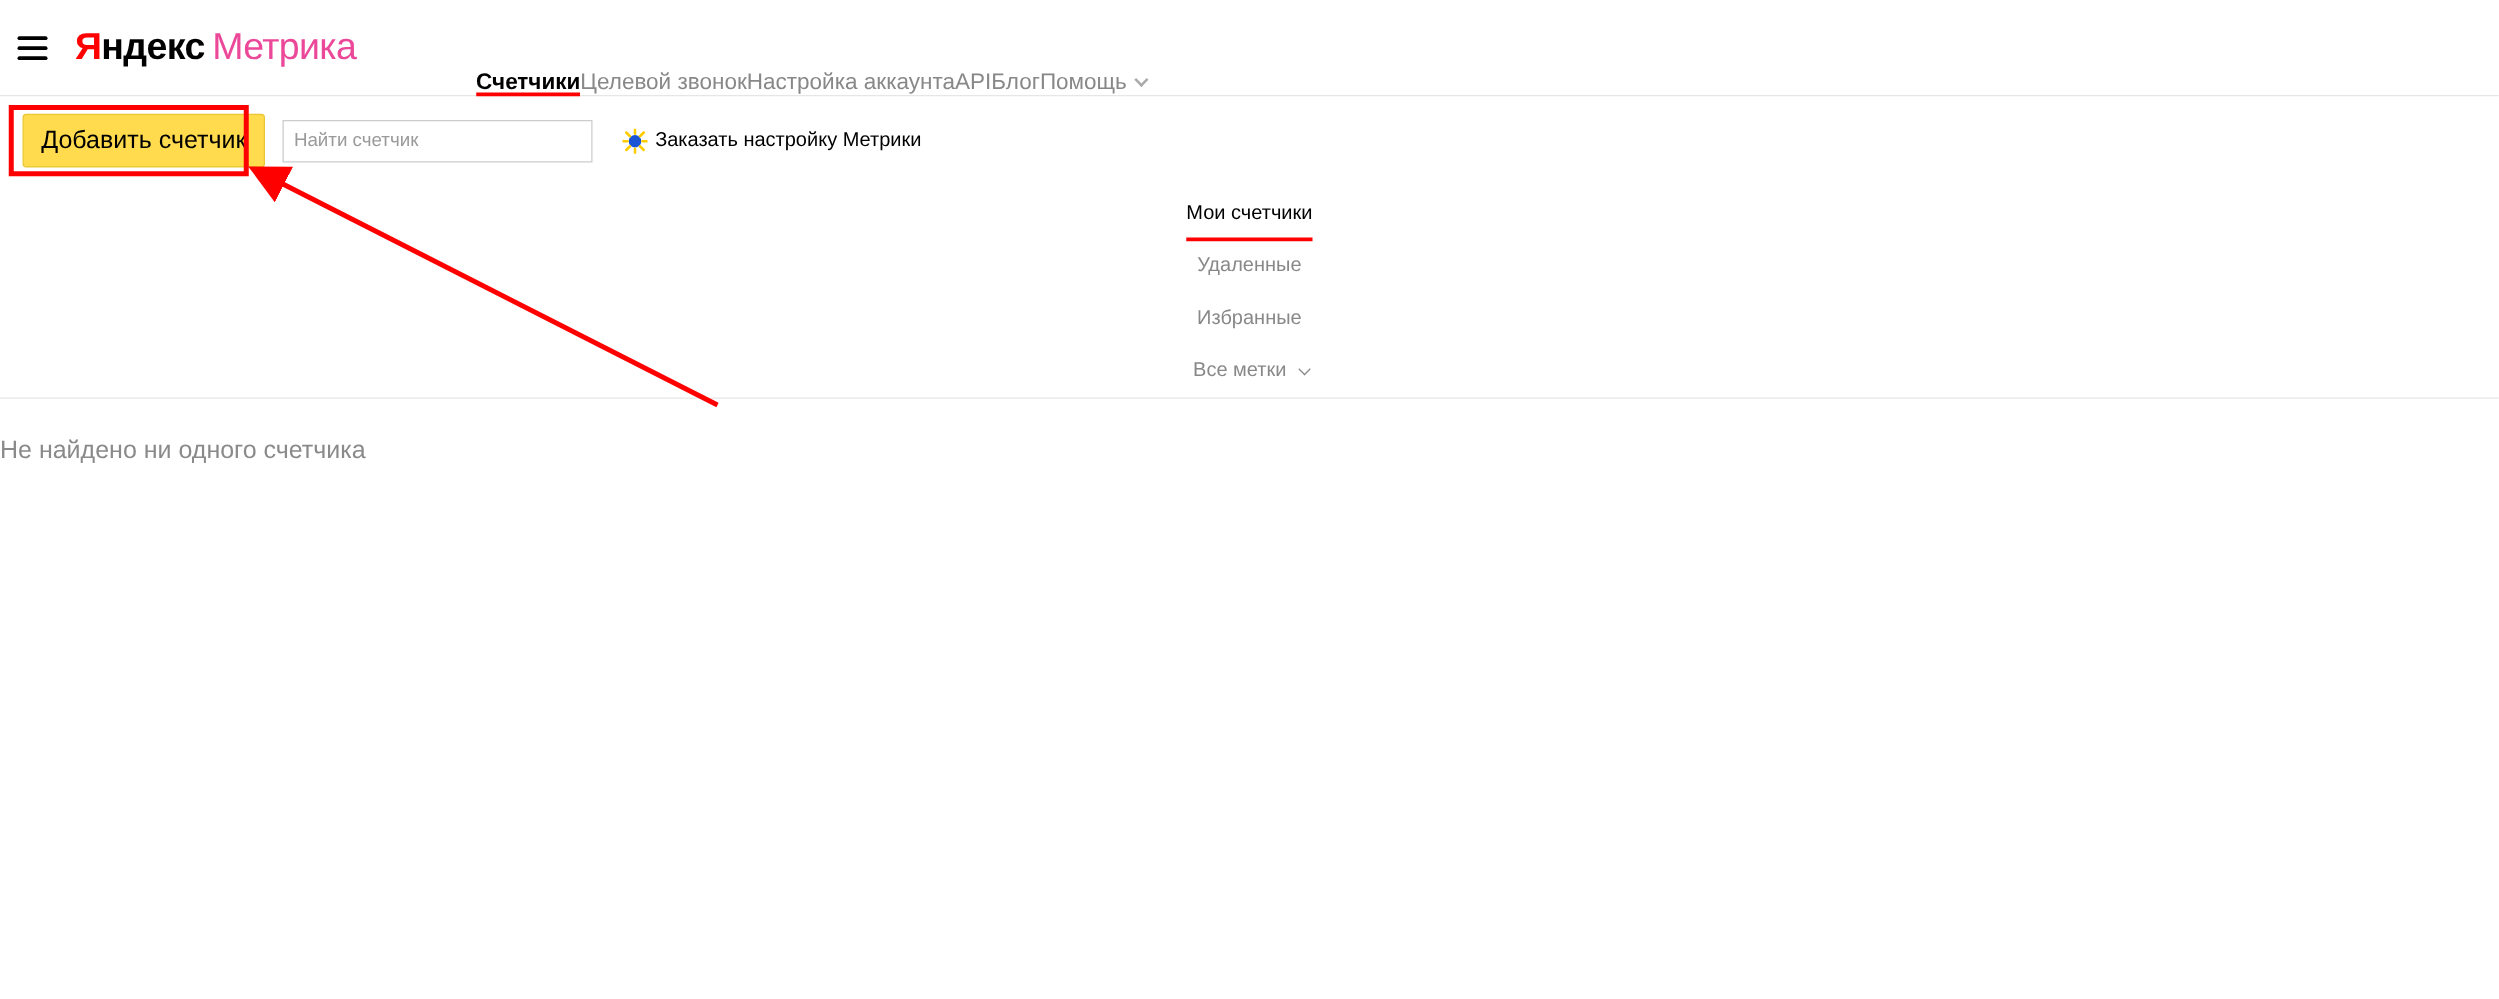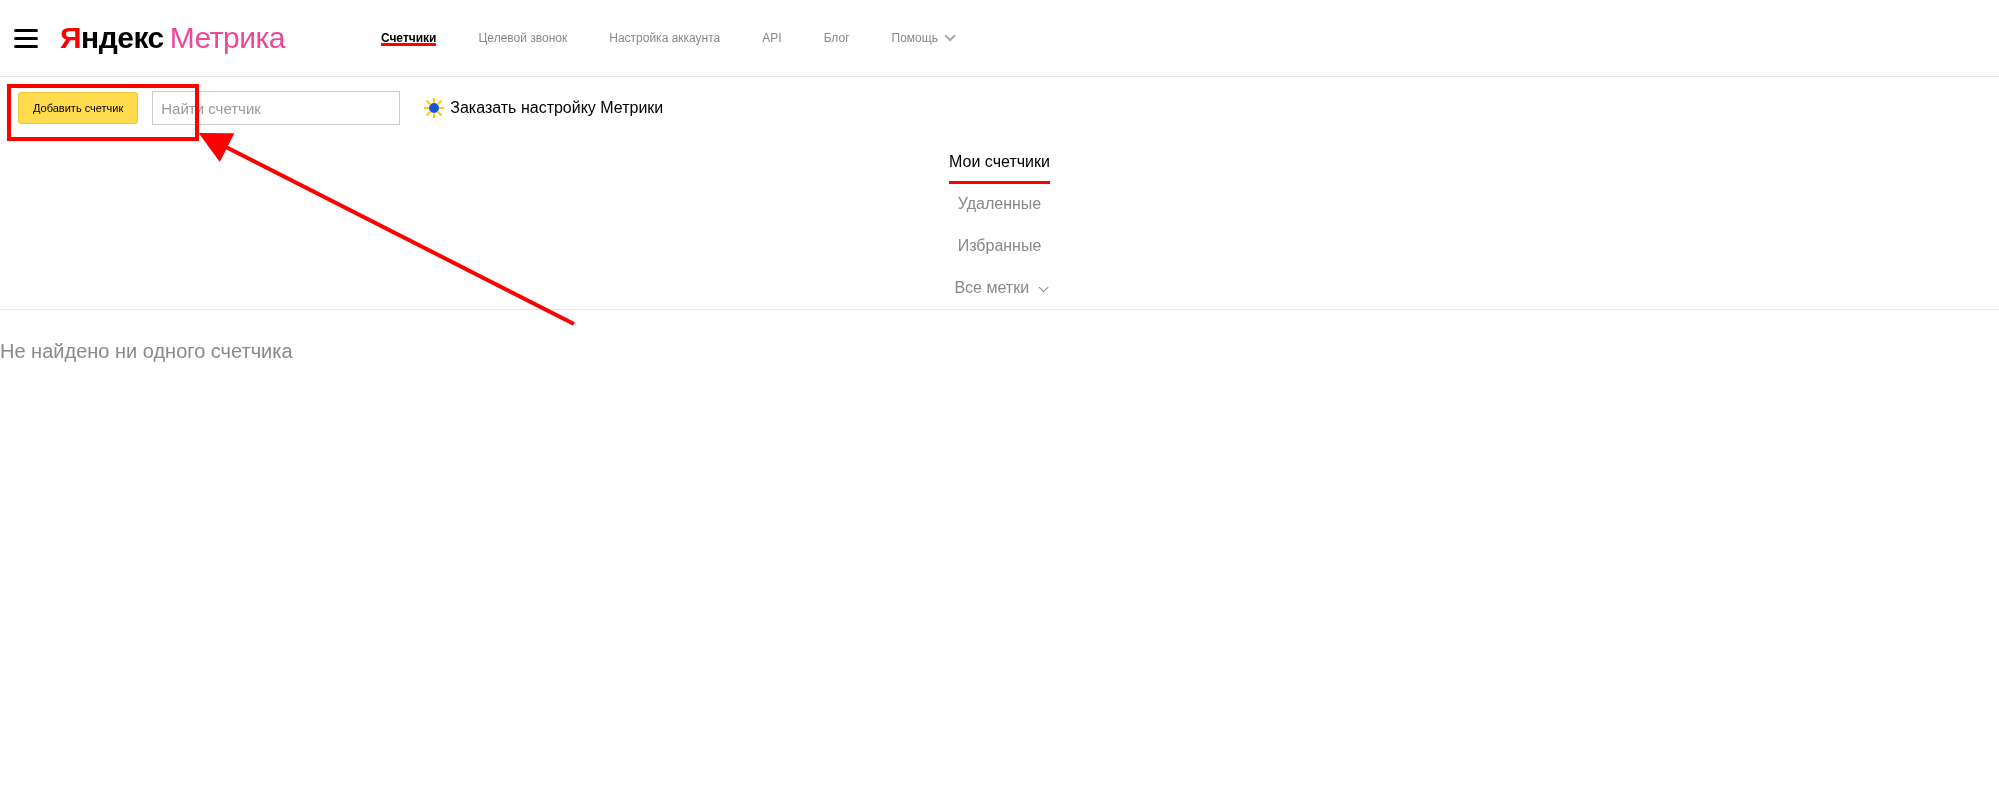--- a/index.html
+++ b/index.html
@@ -44,24 +44,23 @@
     letter-spacing: -0.5px;
     margin-right: 96px;
     cursor: pointer;
   }
   .logo .ya-y { color: #ff0000; font-weight: 700; }
   .logo .ya-ndex { color: #000; font-weight: 700; }
   .logo .metrika { color: #ec4899; font-weight: 300; margin-left: 6px; }
 
   .topnav {
     display: flex;
-    align-items: center;
+    align-items: flex-end;
     height: 100%;
-    gap: 42px;
-    font-size: 12px;
+    font-size: 18px;
   }
   .topnav-item {
     display: flex;
     align-items: center;
     color: #888;
     cursor: pointer;
     position: relative;
   }
   .topnav-item.active { color: #000; font-weight: 600; }
   .topnav-item.active::after {
@@ -85,21 +84,21 @@
     display: flex;
     align-items: center;
     padding: 14px 18px 14px 18px;
     gap: 14px;
     position: relative;
   }
   .btn-add {
     background: #ffdb4d;
     border: 1px solid #e9c733;
     padding: 9px 14px;
-    font-size: 11px;
+    font-size: 20px;
     cursor: pointer;
     border-radius: 3px;
   }
   .btn-highlight {
     position: absolute;
     left: 7px;
     top: 7px;
     width: 192px;
     height: 57px;
     border: 4px solid #ff0000;

